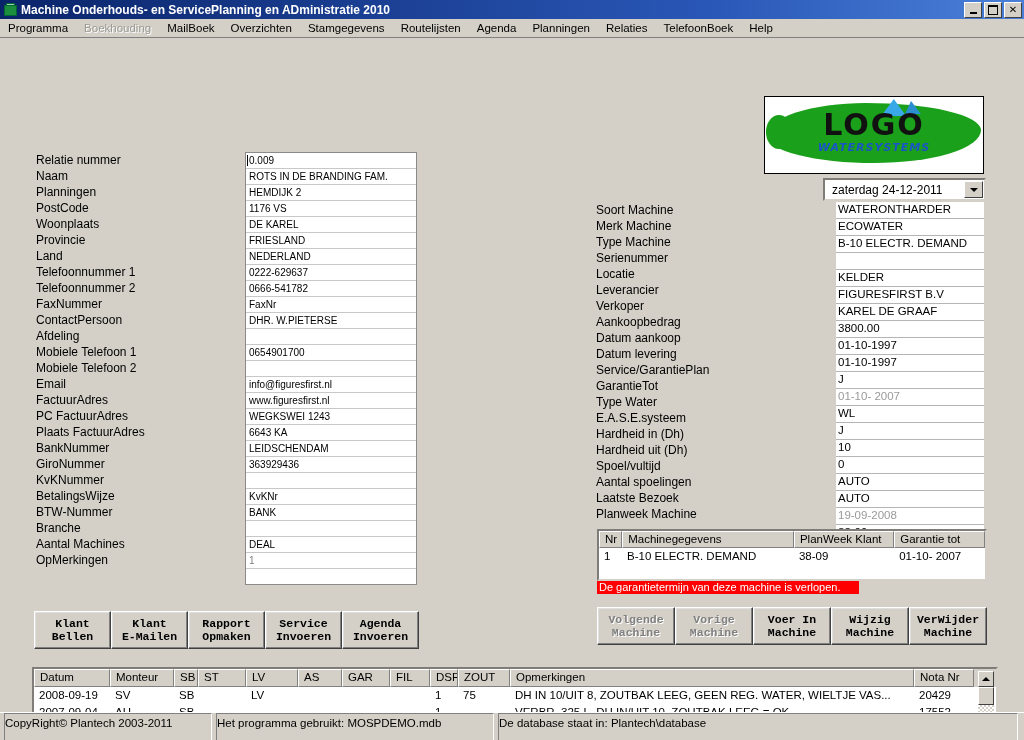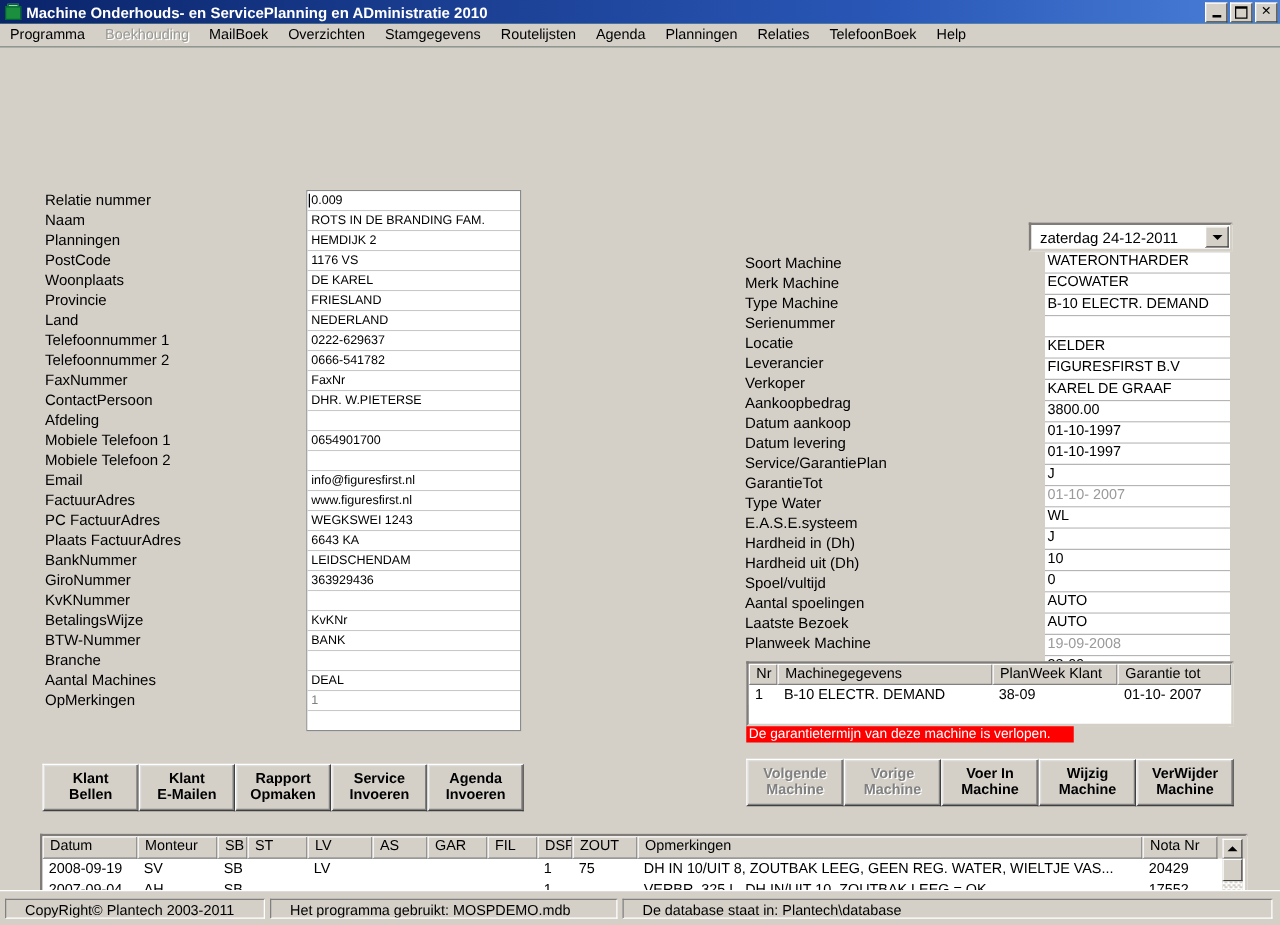--- a/index.html
+++ b/index.html
@@ -160,21 +160,21 @@
   .warnbar{
     position:absolute;left:597px;top:543px;width:260px;height:13px;
     background:#ff0000;color:#fff;font-size:11px;line-height:13px;padding-left:2px;
     white-space:nowrap;overflow:hidden;
   }
   .warnbar-bg{
     position:absolute;left:597px;top:543px;width:386px;height:13px;background:#d4d0c8;
   }
 
   
-  .btnrow{position:absolute;display:flex;}
+  .btnrow{position:absolute;display:flex;font-family:Liberation Mono, monospace;}
   .btn{
     background:#d4d0c8;
     border-top:1px solid #fff;border-left:1px solid #fff;
     border-right:1px solid #404040;border-bottom:1px solid #404040;
     box-shadow:inset -1px -1px 0 #808080, inset 1px 1px 0 #dfdfdf;
     font-size:11.5px;font-weight:bold;text-align:center;
     display:flex;flex-direction:column;align-items:center;justify-content:center;
     line-height:13px;box-sizing:border-box;cursor:default;
   }
   .btn.disabled{color:#808080;text-shadow:1px 1px 0 #fff;}
@@ -218,24 +218,24 @@
     position:absolute;top:34px;width:16px;height:24px;
     background:repeating-conic-gradient(#d4d0c8 0% 25%, #fff 0% 50%) 0 0/4px 4px;
   }
 
   
   .statusbar{
     position:absolute;left:0;top:712px;width:1024px;height:28px;
     background:#d4d0c8;border-top:1px solid #fff;display:flex;align-items:center;
   }
   .sb-panel{
-    height:16px;margin-left:4px;
+    height:28px;margin-left:4px;
     border-top:1px solid #808080;border-left:1px solid #808080;
     border-right:1px solid #fff;border-bottom:1px solid #fff;
-    font-size:11.5px;line-height:19px;padding-left:15px;white-space:nowrap;overflow:hidden;
+    font-size:11.5px;line-height:19px;padding-left:0;white-space:nowrap;overflow:hidden;
     box-sizing:border-box;
   }
   .sbp0{width:208px;}
   .sbp1{width:278px;}
   .sbp2{width:520px;}
 </style>
 </head>
 <body>
 
 <div id="app">
@@ -272,20 +272,27 @@
       <div class="menu-item">Routelijsten</div>
       <div class="menu-item">Agenda</div>
       <div class="menu-item">Planningen</div>
       <div class="menu-item">Relaties</div>
       <div class="menu-item">TelefoonBoek</div>
       <div class="menu-item">Help</div>
     </div>
 
   <div class="client">
 
+    <div class="logo-frame">
+      <div class="logo-blob"></div>
+      <div class="logo-swoosh"></div>
+      <div class="logo-swoosh2"></div>
+      <div class="logo-text">LOGO</div>
+      <div class="logo-sub">WATERSYSTEMS</div>
+    </div>
 
     <div class="datecombo">
       <div class="dtext">zaterdag   24-12-2011</div>
       <div class="darrow">
           <div class="arrow-dn"></div>
         </div>
     </div>
 
     <div class="leftform" id="left-labels">
         <div class="row">

